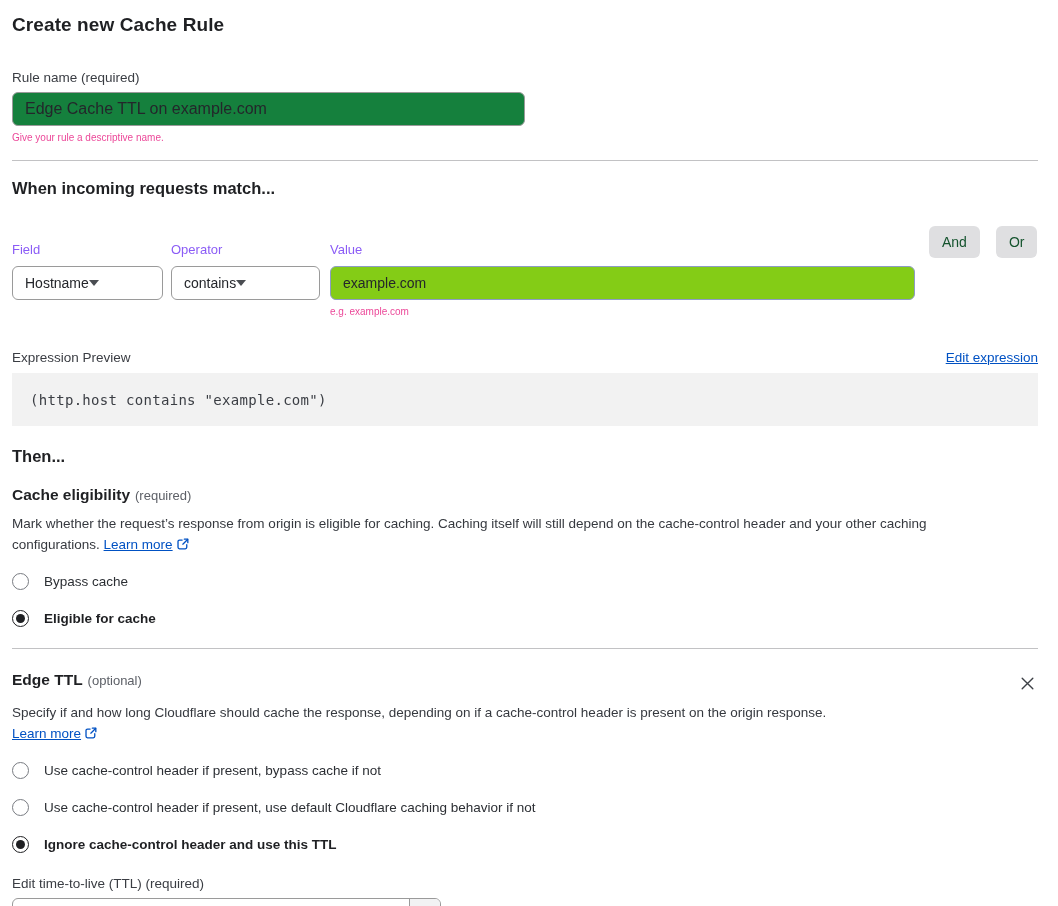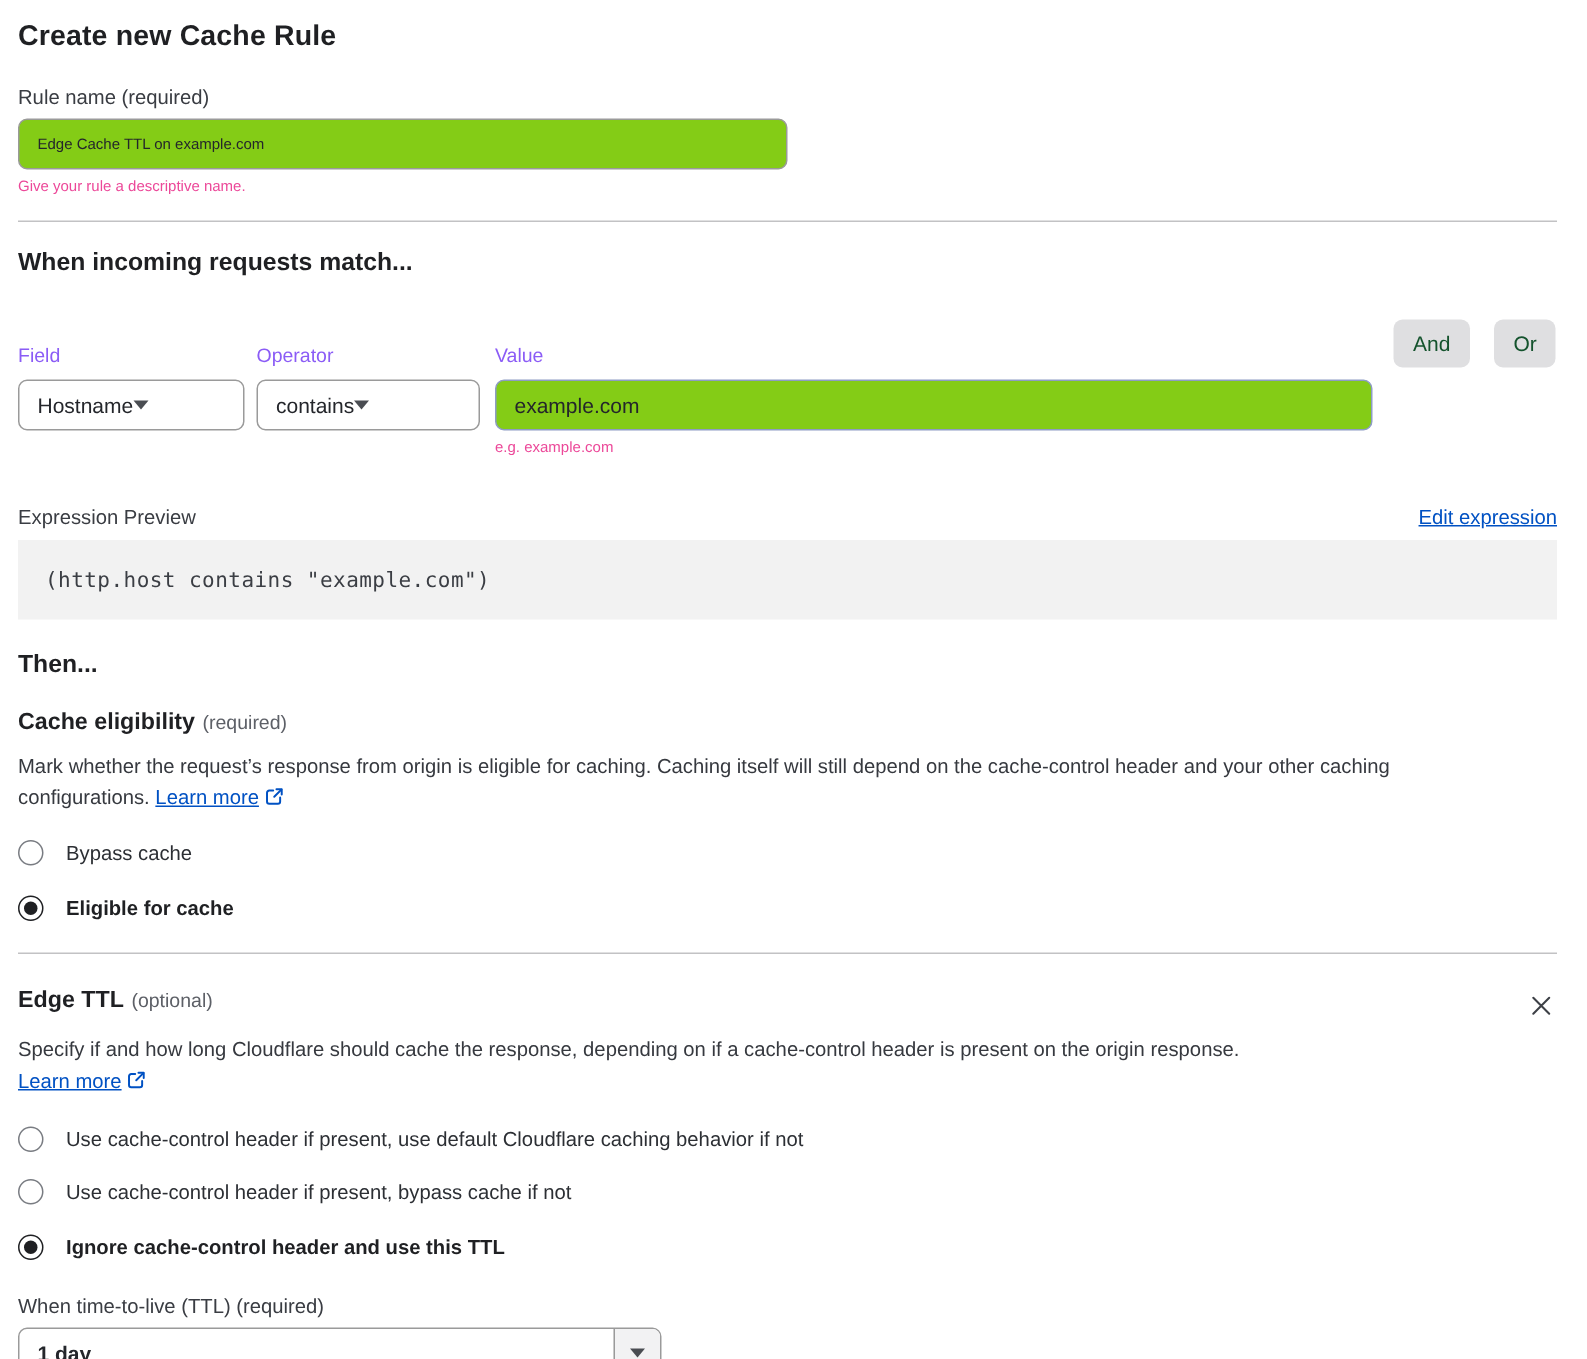--- a/index.html
+++ b/index.html
@@ -16,37 +16,37 @@
   .page-title {
     margin-top: 14px;
     font-size: 19px;
     font-weight: bold;
     color: #1f2023;
     letter-spacing: 0.1px;
   }
 
   .field-label {
     display: block;
-    margin-top: 21px;
+    margin-top: 34px;
     font-size: 13.5px;
     color: #3a3d43;
   }
 
   .text-input {
     display: block;
     margin-top: 7px;
     width: 513px;
     height: 34px;
     border: 1px solid #9a9a9a;
     border-radius: 6px;
     padding: 0 12px;
-    font-size: 10px;
+    font-size: 16px;
     font-family: "Liberation Sans", sans-serif;
     color: #24262b;
-    background: #84cc16;
+    background: #15803d;
     outline: none;
   }
 
   .helper { margin-top: 6px; font-size: 10px; color: #ec4899; }
 
   hr.rule {
     border: none;
     border-top: 1px solid #c2c2c4;
     margin-top: 17px;
   }
@@ -312,40 +312,40 @@
   </div>
   <p class="description narrow" style="margin-top:8px;">
     <span>Specify if and how long Cloudflare should cache the response, depending on if a cache-control header is present on the origin response.</span>
     <a class="link">Learn more</a><svg class="ext-icon" width="14" height="14" viewBox="0 0 16 16" fill="none">
         <path d="M7 3.5H4A1.7 1.7 0 0 0 2.3 5.2v6.6A1.7 1.7 0 0 0 4 13.5h6.6a1.7 1.7 0 0 0 1.7-1.7V8.8" stroke="#0051c3" stroke-width="1.5" stroke-linecap="round"></path>
         <path d="M9.5 2.5h4v4" stroke="#0051c3" stroke-width="1.5" stroke-linecap="round" stroke-linejoin="round"></path>
         <path d="M13.2 2.8 7.8 8.2" stroke="#0051c3" stroke-width="1.5" stroke-linecap="round"></path>
       </svg>
   </p>
 
+  <div class="radio-row first">
+    <span class="radio-circle">
+        <span class="radio-dot"></span>
+      </span>
+    <span class="radio-label">Use cache-control header if present, bypass cache if not</span>
+  </div>
   <div class="radio-row">
     <span class="radio-circle">
         <span class="radio-dot"></span>
       </span>
     <span class="radio-label">Use cache-control header if present, use default Cloudflare caching behavior if not</span>
   </div>
-  <div class="radio-row first">
-    <span class="radio-circle">
-        <span class="radio-dot"></span>
-      </span>
-    <span class="radio-label">Use cache-control header if present, bypass cache if not</span>
-  </div>
   <div class="radio-row checked">
     <span class="radio-circle">
         <span class="radio-dot"></span>
       </span>
     <span class="radio-label">Ignore cache-control header and use this TTL</span>
   </div>
 
-  <label class="field-label" style="margin-top:23px;">When time-to-live (TTL) (required)</label>
+  <label class="field-label" style="margin-top:23px;">Edit time-to-live (TTL) (required)</label>
   <div class="ttl-select">
     <span class="value-part">1 day</span>
     <span class="arrow-part">
       <span class="caret"></span>
     </span>
   </div>
 
 </div>
 
 </body></html>

